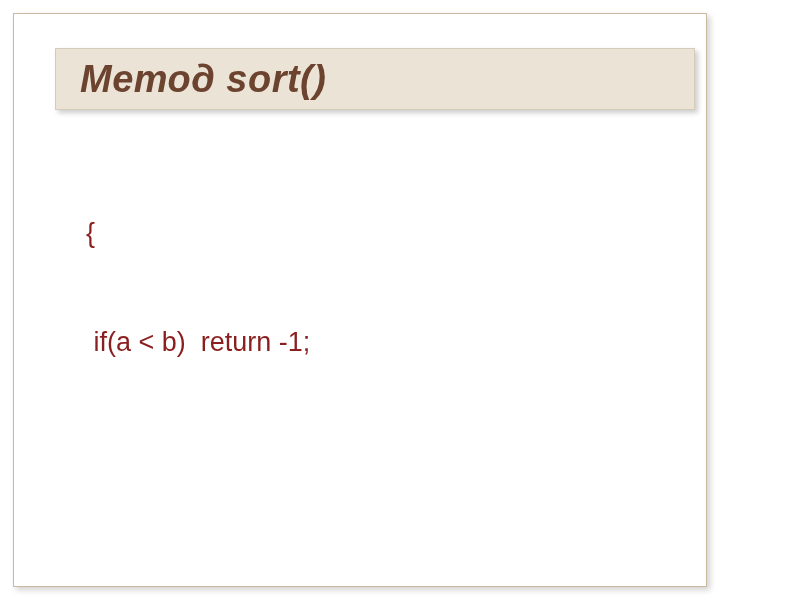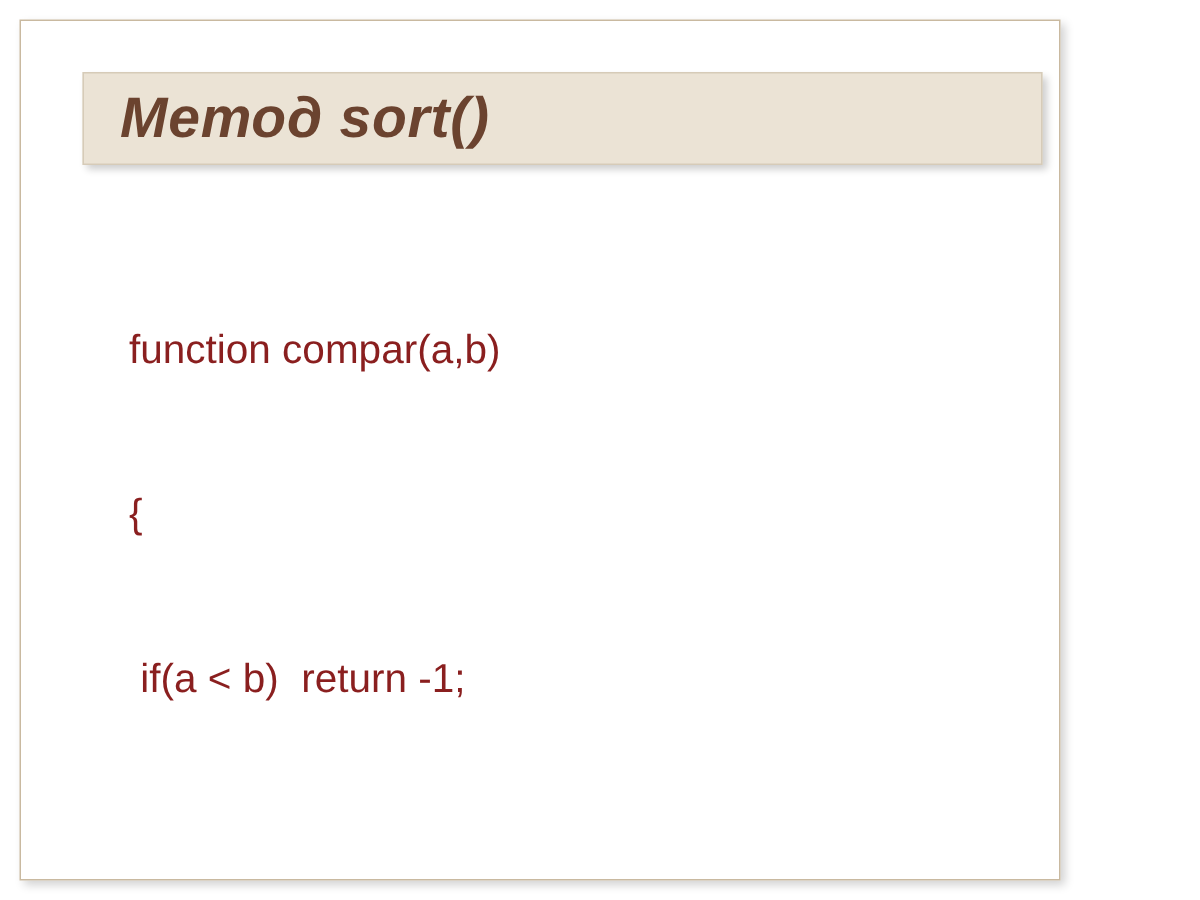--- a/index.html
+++ b/index.html
@@ -75,21 +75,20 @@
 
 <div class="slide">
   <div class="outer-frame"></div>
 
   <div class="title-plate">
     <span class="title-text">Метод sort()</span>
   </div>
 
   <div class="body">
     <div class="code">
-      <div>function compar(a,b)</div>
       <div>{</div>
       <div> if(a &lt; b)  return -1;</div>
       
       
       
     </div>
   </div>
 </div>
 
 </body></html>

